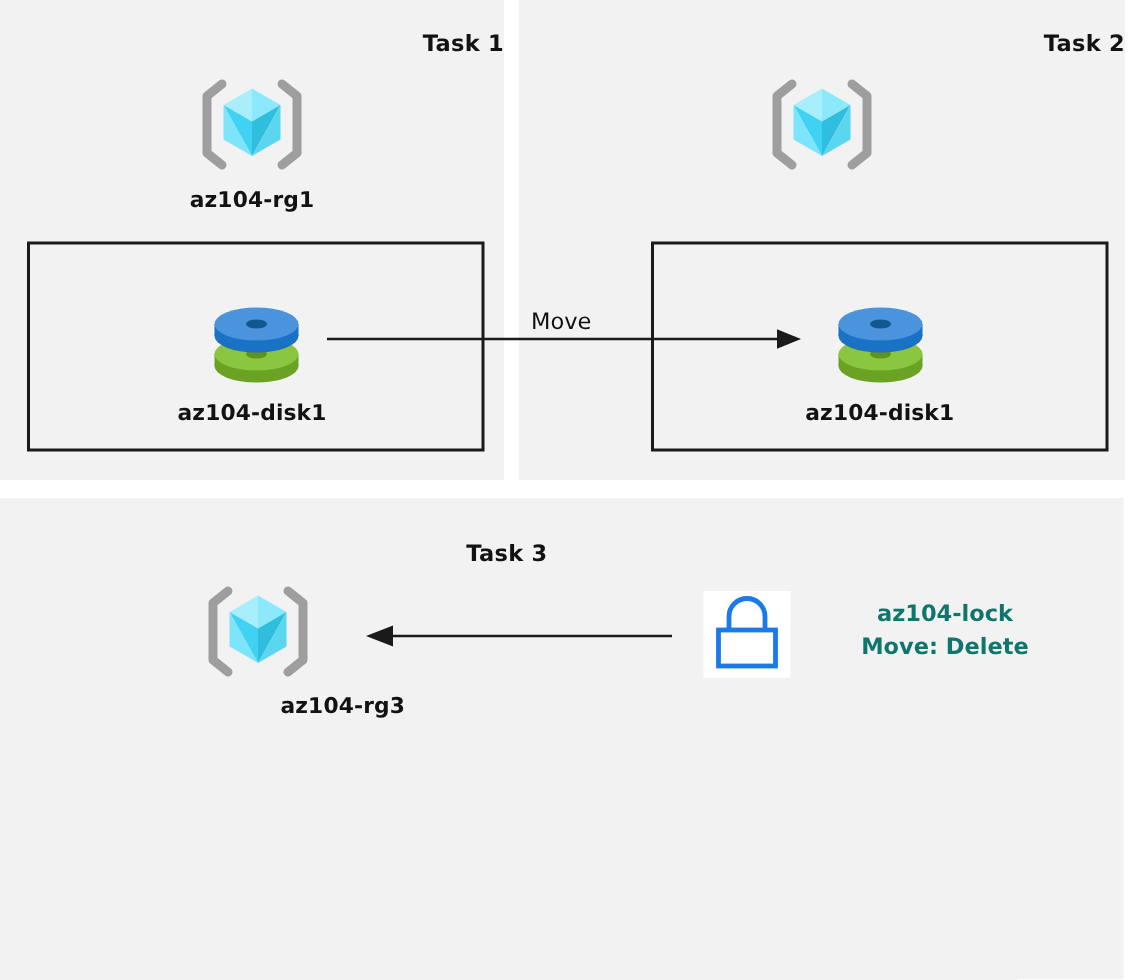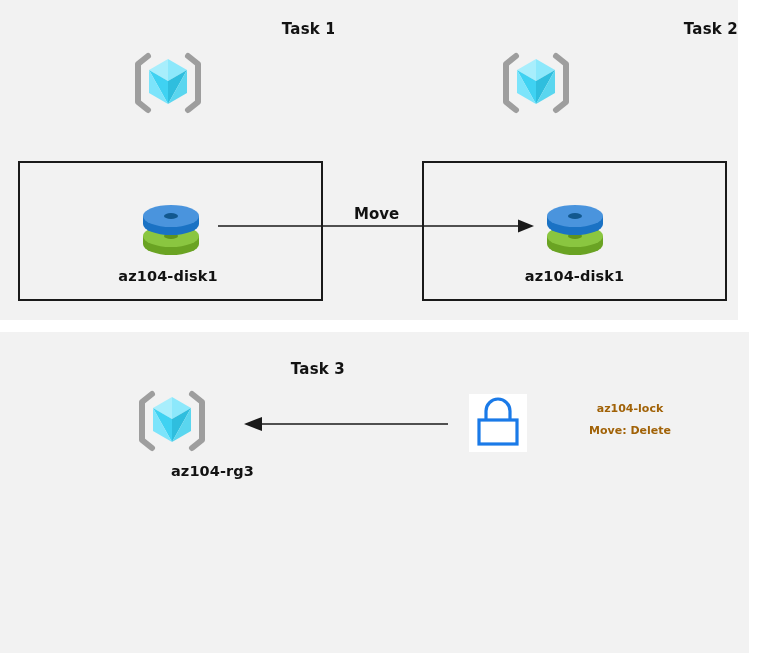--- a/index.html
+++ b/index.html
@@ -15,21 +15,21 @@
     width: 757px;
     height: 653px;
     background: #ffffff;
     overflow: hidden;
   }
   .panel {
     position: absolute;
     background: #f2f2f2;
   }
   #panel-task1 { left: 0px;   top: 0px;   width: 336px; height: 320px; }
-  #panel-task2 { left: 334px; top: 0px;   width: 404px; height: 320px; }
+  #panel-task2 { left: 346px; top: 0px;   width: 404px; height: 320px; }
   #panel-task3 { left: 0px;   top: 332px; width: 749px; height: 321px; }
 
   .inner-box {
     position: absolute;
     border: 2px solid #1a1a1a;
     background: #f2f2f2;
     box-sizing: border-box;
   }
   #box-task1 { left: 18px;  top: 161px; width: 305px; height: 140px; }
 
@@ -47,29 +47,29 @@
     font-size: 14.5px;
     font-weight: bold;
     color: #121212;
     text-align: center;
     white-space: nowrap;
     letter-spacing: 0.1px;
   }
   .edge-label {
     position: absolute;
     font-size: 15px;
+    font-weight: normal;
+    color: #121212;
+    white-space: nowrap;
+  }
+  .lock-label {
+    position: absolute;
+    font-size: 15px;
     font-weight: bold;
-    color: #121212;
-    white-space: nowrap;
-  }
-  .lock-label {
-    position: absolute;
-    font-size: 11px;
-    font-weight: bold;
-    color: #a16207;
+    color: #0f766e;
     white-space: nowrap;
     line-height: 22px;
     text-align: center;
   }
 
   .icon-rg {
     position: absolute;
     width: 72px;
     height: 66px;
   }
@@ -106,20 +106,21 @@
 
         <polygon points="36,9 55,20 36,31" fill="#8ce8fb"></polygon>
         <polygon points="36,9 17,20 36,31" fill="#a8eefc"></polygon>
         <polygon points="17,20 36,31 36,54" fill="#3fd2f2"></polygon>
         <polygon points="17,20 17,43 36,54" fill="#7ce4fb"></polygon>
         <polygon points="55,20 36,31 36,54" fill="#2fbede"></polygon>
         <polygon points="55,20 55,43 36,54" fill="#5ad6ef"></polygon>
       </svg>
     </span>
 
+    <div class="node-label" style="left:0; top:126px; width:336px;">az104-rg1</div>
 
     <div class="inner-box" id="box-task1"></div>
 
     <span class="icon-disk" style="left:134px; top:196px;">
       <svg width="74" height="66" viewBox="0 0 74 66" xmlns="http://www.w3.org/2000/svg">
 
         <ellipse cx="37" cy="48" rx="28" ry="11" fill="#6aa323"></ellipse>
         <rect x="9" y="40" width="56" height="8" fill="#6aa323"></rect>
         <ellipse cx="37" cy="40" rx="28" ry="11" fill="#8ac640"></ellipse>
         <ellipse cx="37" cy="40" rx="7" ry="3" fill="#5f931d"></ellipse>
@@ -170,36 +171,36 @@
   </div>
 
   <div class="edge-label" style="left:354px; top:205px;">Move</div>
 
   <svg class="arrow-svg" style="left:218px; top:214px;" width="320" height="24" xmlns="http://www.w3.org/2000/svg">
     <line x1="0" y1="12" x2="302" y2="12" stroke="#1a1a1a" stroke-width="1.6"></line>
     <polygon points="316,12 300,5.5 300,18.5" fill="#1a1a1a"></polygon>
   </svg>
 
   <div class="panel" id="panel-task3">
-    <div class="task-title" style="left:0; top:28px; width:345px;">Task 3</div>
+    <div class="task-title" style="left:0; top:28px; width:345px;padding-left:20px;">Task 3</div>
 
     <span class="icon-rg" style="left:136px; top:56px;">
       <svg width="72" height="66" viewBox="0 0 72 66" xmlns="http://www.w3.org/2000/svg">
         <path d="M16 6 L6 14 L6 52 L16 60" fill="none" stroke="#9e9e9e" stroke-width="6" stroke-linecap="round" stroke-linejoin="round"></path>
         <path d="M56 6 L66 14 L66 52 L56 60" fill="none" stroke="#9e9e9e" stroke-width="6" stroke-linecap="round" stroke-linejoin="round"></path>
         <polygon points="36,9 55,20 36,31" fill="#8ce8fb"></polygon>
         <polygon points="36,9 17,20 36,31" fill="#a8eefc"></polygon>
         <polygon points="17,20 36,31 36,54" fill="#3fd2f2"></polygon>
         <polygon points="17,20 17,43 36,54" fill="#7ce4fb"></polygon>
         <polygon points="55,20 36,31 36,54" fill="#2fbede"></polygon>
         <polygon points="55,20 55,43 36,54" fill="#5ad6ef"></polygon>
       </svg>
     </span>
 
-    <div class="node-label" style="left:0; top:131px; width:345px;padding-left:40px;">az104-rg3</div>
+    <div class="node-label" style="left:16px; top:131px; width:345px;padding-left:40px;">az104-rg3</div>
 
     <svg class="arrow-svg" style="left:244px; top:80px;" width="210" height="24" xmlns="http://www.w3.org/2000/svg">
       <line x1="16" y1="12" x2="204" y2="12" stroke="#1a1a1a" stroke-width="1.6"></line>
       <polygon points="0,12 18,5 18,19" fill="#1a1a1a"></polygon>
     </svg>
 
     <span class="icon-lock" style="left:469px; top:62px;">
       <svg width="58" height="58" viewBox="0 0 58 58" xmlns="http://www.w3.org/2000/svg">
         <rect x="0" y="0" width="58" height="58" fill="#ffffff"></rect>
         <path d="M17 26 L17 17 A12 12 0 0 1 41 17 L41 26" fill="none" stroke="#1a7ae8" stroke-width="3.2"></path>

